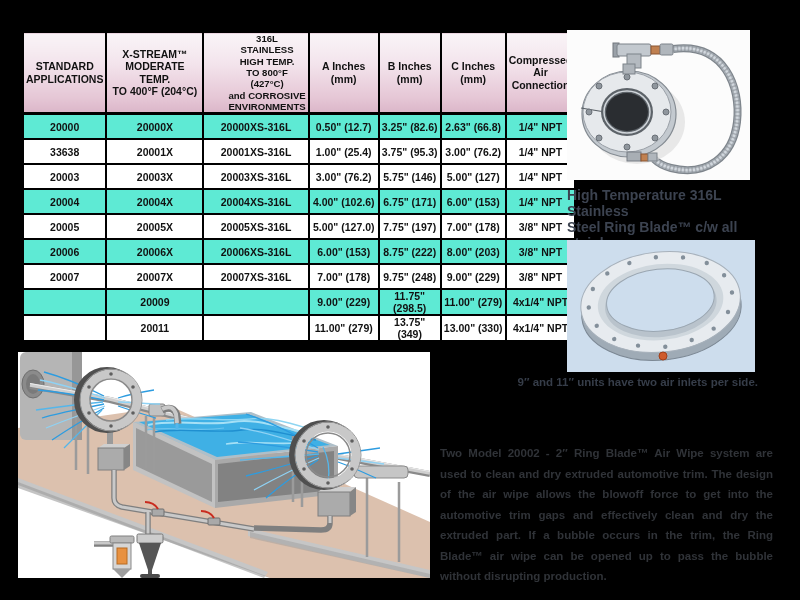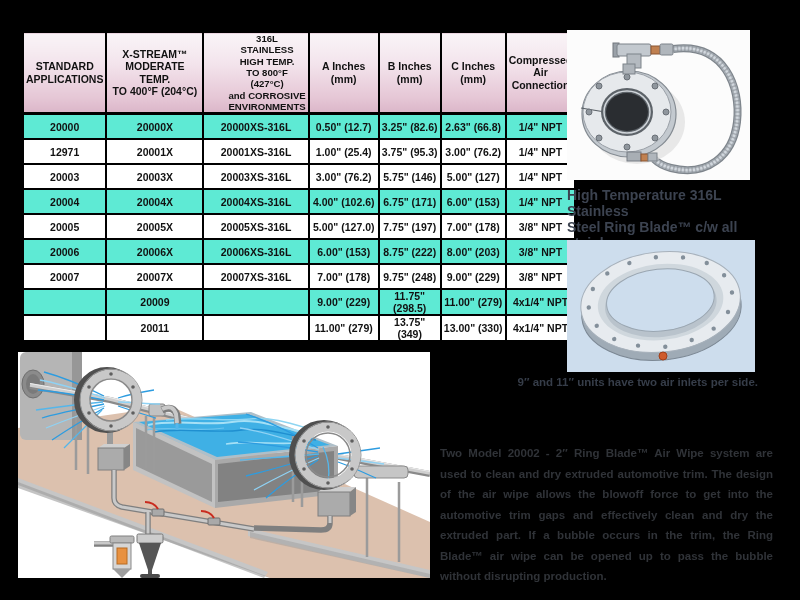--- a/index.html
+++ b/index.html
@@ -75,21 +75,21 @@
         <tr class="alt">
           <td>20000</td>
           <td>20000X</td>
           <td>20000XS-316L</td>
           <td>0.50" (12.7)</td>
           <td>3.25" (82.6)</td>
           <td>2.63" (66.8)</td>
           <td>1/4" NPT</td>
         </tr>
         <tr>
-          <td>12971</td>
+          <td>33638</td>
           <td>20001X</td>
           <td>20001XS-316L</td>
           <td>1.00" (25.4)</td>
           <td>3.75" (95.3)</td>
           <td>3.00" (76.2)</td>
           <td>1/4" NPT</td>
         </tr>
         <tr>
           <td>20003</td>
           <td>20003X</td>

